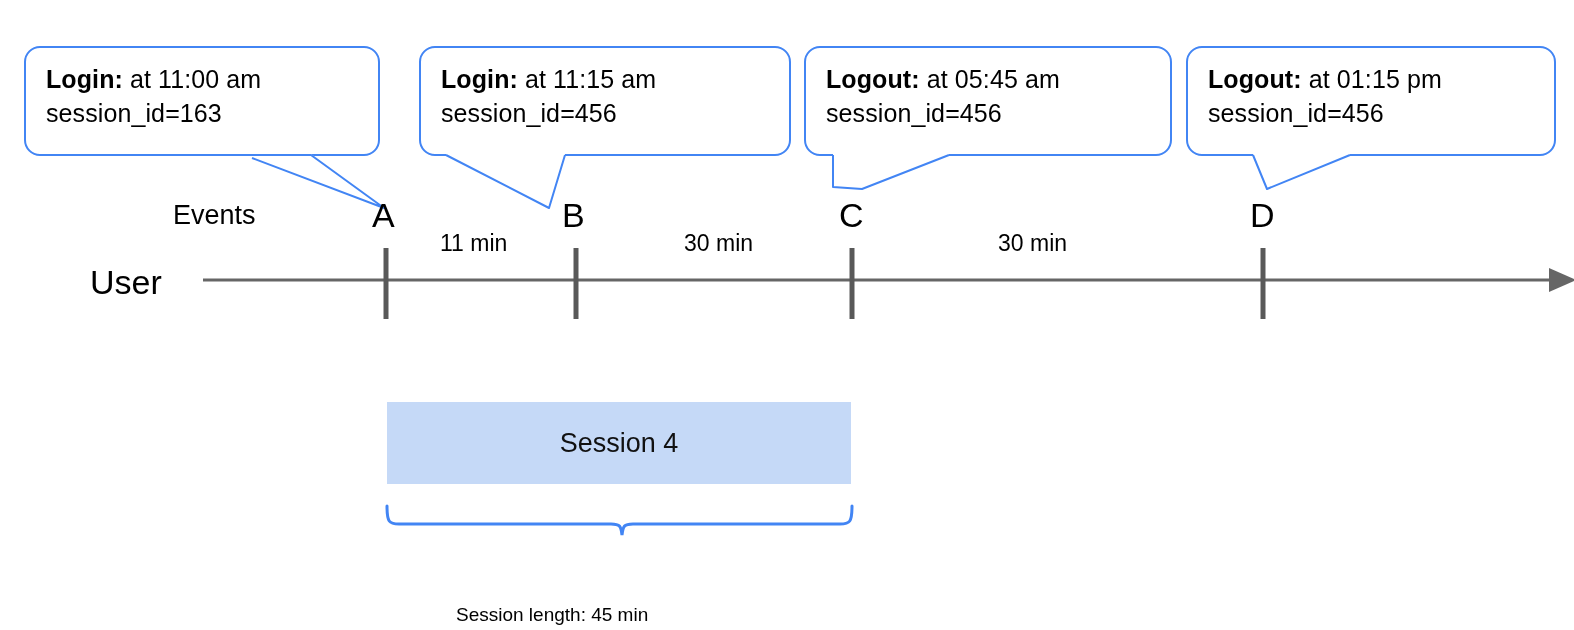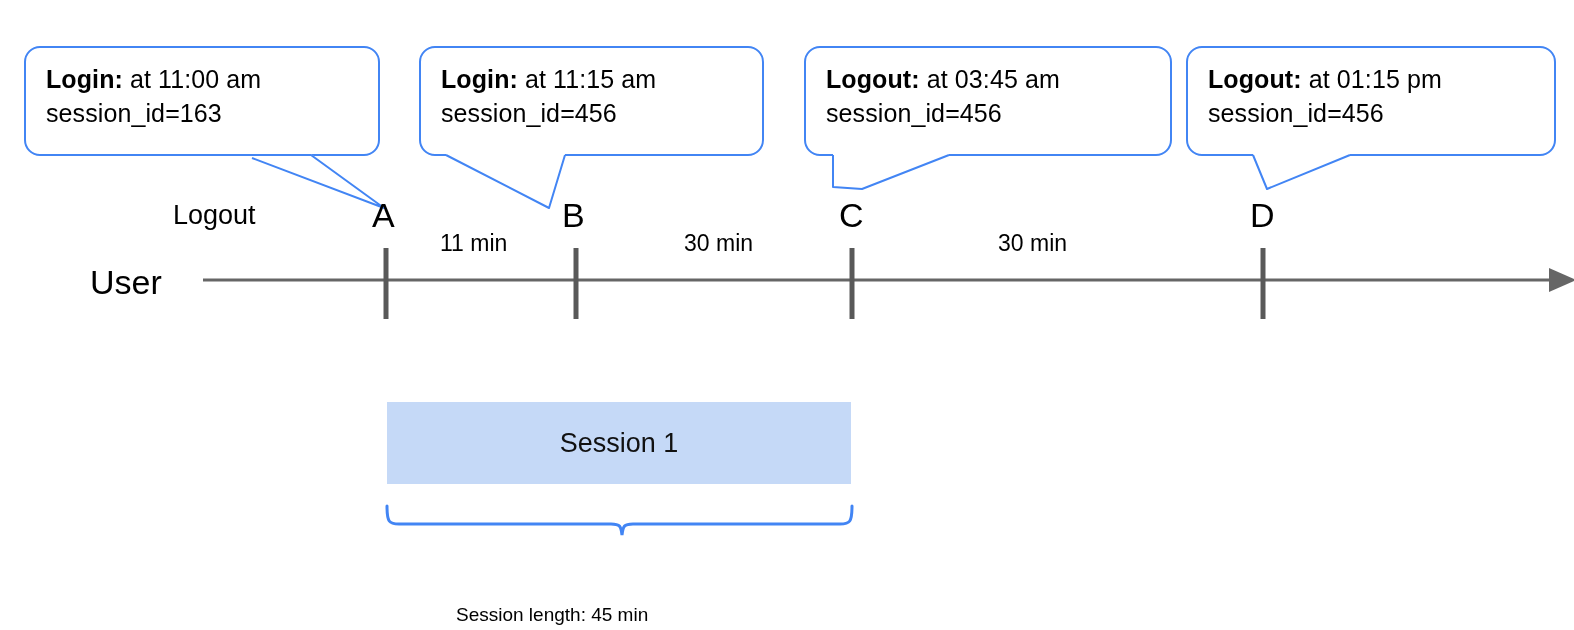--- a/index.html
+++ b/index.html
@@ -31,30 +31,30 @@
 
 <div id="stage">
 
   <div class="callout" style="left:24px;top:14px;width:356px;height:110px;">
     <div class="line">
       <span class="evt">Login:</span><span> at 11:00 am</span>
     </div>
     <div class="line">session_id=163</div>
   </div>
 
-  <div class="callout" style="left:419px;top:14px;width:345px;height:110px;">
+  <div class="callout" style="left:419px;top:14px;width:372px;height:110px;">
     <div class="line">
       <span class="evt">Login:</span><span> at 11:15 am</span>
     </div>
     <div class="line">session_id=456</div>
   </div>
 
   <div class="callout" style="left:804px;top:14px;width:368px;height:110px;">
     <div class="line">
-      <span class="evt">Logout:</span><span> at 03:45 am</span>
+      <span class="evt">Logout:</span><span> at 05:45 am</span>
     </div>
     <div class="line">session_id=456</div>
   </div>
 
   <div class="callout" style="left:1186px;top:14px;width:370px;height:110px;">
     <div class="line">
       <span class="evt">Logout:</span><span> at 01:15 pm</span>
     </div>
     <div class="line">session_id=456</div>
   </div>
@@ -82,31 +82,31 @@
 
     <line x1="386" y1="216" x2="386" y2="287" stroke="#595959" stroke-width="5"></line>
     <line x1="576" y1="216" x2="576" y2="287" stroke="#595959" stroke-width="5"></line>
     <line x1="852" y1="216" x2="852" y2="287" stroke="#595959" stroke-width="5"></line>
     <line x1="1263" y1="216" x2="1263" y2="287" stroke="#595959" stroke-width="5"></line>
 
     <path d="M387,474 C387,490 389,492 399,492 L611,492 C620,492 621,494 622,503
              C623,494 624,492 633,492 L840,492 C850,492 852,490 852,474" fill="none" stroke="#4285f4" stroke-width="3" stroke-linecap="round"></path>
   </svg>
 
-  <div class="axis-label lbl-events" style="left:173px;top:168px;">Logout</div>
+  <div class="axis-label lbl-events" style="left:173px;top:168px;">Events</div>
   <div class="axis-label lbl-user" style="left:90px;top:231px;">User</div>
 
   <div class="evt-letter" style="left:372px;top:166px;">A</div>
   <div class="evt-letter" style="left:562px;top:166px;">B</div>
   <div class="evt-letter" style="left:839px;top:166px;">C</div>
   <div class="evt-letter" style="left:1250px;top:166px;">D</div>
 
   <div class="gap-label" style="left:440px;top:198px;">11 min</div>
   <div class="gap-label" style="left:684px;top:198px;">30 min</div>
   <div class="gap-label" style="left:998px;top:198px;">30 min</div>
 
   <div class="session-bar" style="left:387px;top:370px;width:464px;height:82px;">
-    <span>Session 1</span>
+    <span>Session 4</span>
   </div>
 
   <div class="caption" style="left:456px;top:572px;">Session length: 45 min</div>
 
 </div>
 
 </body></html>

